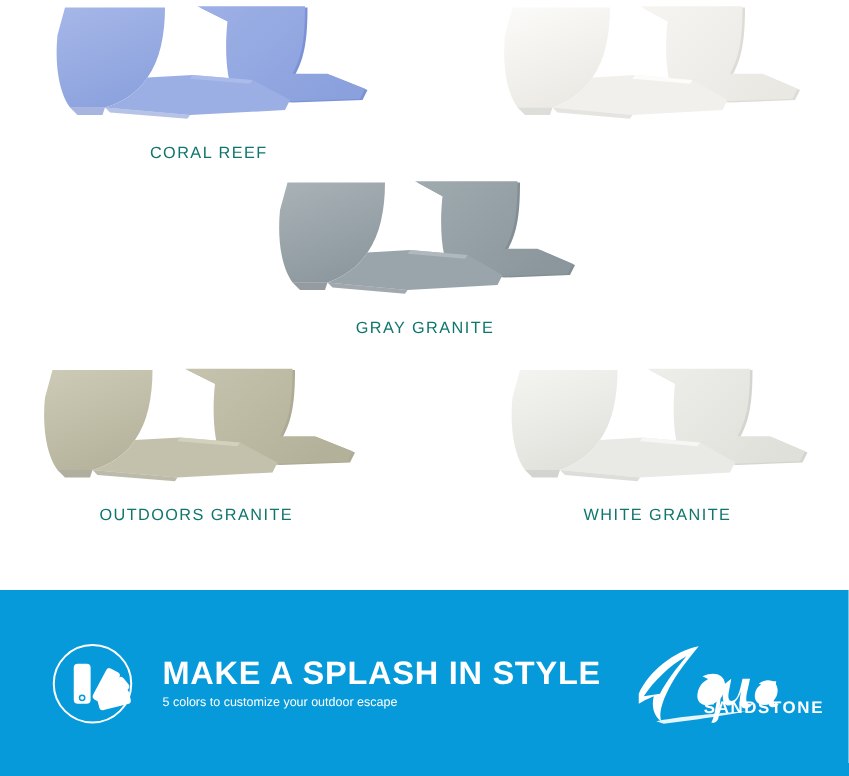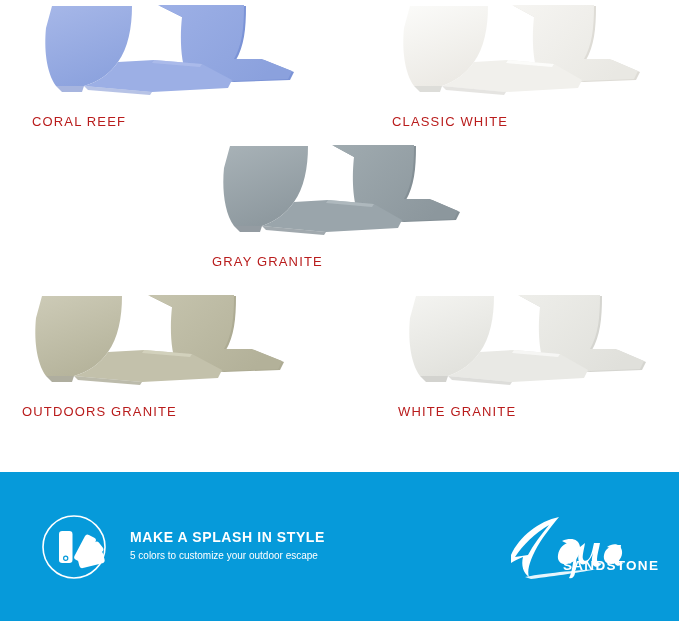--- a/index.html
+++ b/index.html
@@ -14,24 +14,24 @@
   
   .swatch-grid { position:relative; width:679px; height:472px; background:#fff; }
 
   .swatch { position:absolute; text-align:center; }
   .swatch .art { position:relative; width:100%; }
   .swatch svg { display:block; width:100%; height:auto; }
 
   .swatch-label {
     font-size:13px;
     letter-spacing:1.15px;
-    color:#b91c1c;
+    color:#0f766e;
     font-weight:400;
     white-space:nowrap;
-    text-align:left;
+    text-align:center;
     margin-top:2px;
   }
 
   
   .s-coral     { left:32px;  top:2px;   width:270px; }
   .s-classic   { left:392px; top:2px;   width:256px; }
   .s-gray      { left:212px; top:142px; width:256px; }
   .s-sandstone { left:22px;  top:292px; width:270px; }
   .s-white     { left:398px; top:292px; width:256px; }
 
@@ -48,21 +48,21 @@
     display:flex;
     align-items:center;
     width:100%;
     padding:0 24px 0 40px;
   }
   .fan-icon { flex:0 0 auto; width:68px; height:68px; }
   .fan-icon svg { display:block; width:68px; height:68px; }
 
   .banner-text { flex:1 1 auto; margin-left:22px; color:#fff; }
   .banner-head {
-    font-size:14px;
+    font-size:26px;
     font-weight:bold;
     letter-spacing:0.6px;
     line-height:1.12;
     color:#ffffff;
     margin-bottom:4px;
   }
   .banner-sub {
     font-size:10px;
     font-weight:400;
     line-height:1.28;
@@ -133,21 +133,20 @@
           </defs>
           <path d="M122 4 L204 4 C204 28 202 44 194 58 L220 58 L248 70 L244 78 L192 80 L150 76 C142 62 142 34 144 16 Z" fill="#dedcd6"></path>
           <path d="M120 3 L202 3 C202 27 200 43 192 57 L218 57 L246 69 L242 77 L190 79 L148 75 C140 61 140 33 142 15 Z" fill="url(#g-white-b)"></path>
           <path d="M18 4 L96 4 C96 26 92 46 82 60 C74 72 62 80 50 84 L22 84 C12 70 10 46 12 26 Z" fill="url(#g-white-a)"></path>
           <path d="M82 60 L116 58 L162 62 L190 78 L186 86 L114 90 L50 84 C62 80 74 72 82 60 Z" fill="#f1f0ec"></path>
           <path d="M22 84 L50 84 L48 90 L28 90 Z" fill="#cfcec9" opacity="0.7"></path>
           <path d="M50 84 L114 90 L112 93 L54 88 Z" fill="#dad9d4" opacity="0.7"></path>
           <path d="M116 58 L162 62 L160 65 L114 61 Z" fill="#fdfdfc" opacity="0.9"></path>
         </svg>
       </div>
-      <div class="swatch-label">CLASSIC WHITE</div>
     </div>
 
     <div class="swatch s-gray">
       <div class="art">
         <svg viewBox="0 0 256 110" xmlns="http://www.w3.org/2000/svg">
           <defs>
             <linearGradient id="g-gray-a" x1="0" y1="0" x2="0.4" y2="1">
               <stop offset="0%" stop-color="#a8b2b7"></stop>
                 <stop offset="100%" stop-color="#8e999f"></stop>
             </linearGradient>

